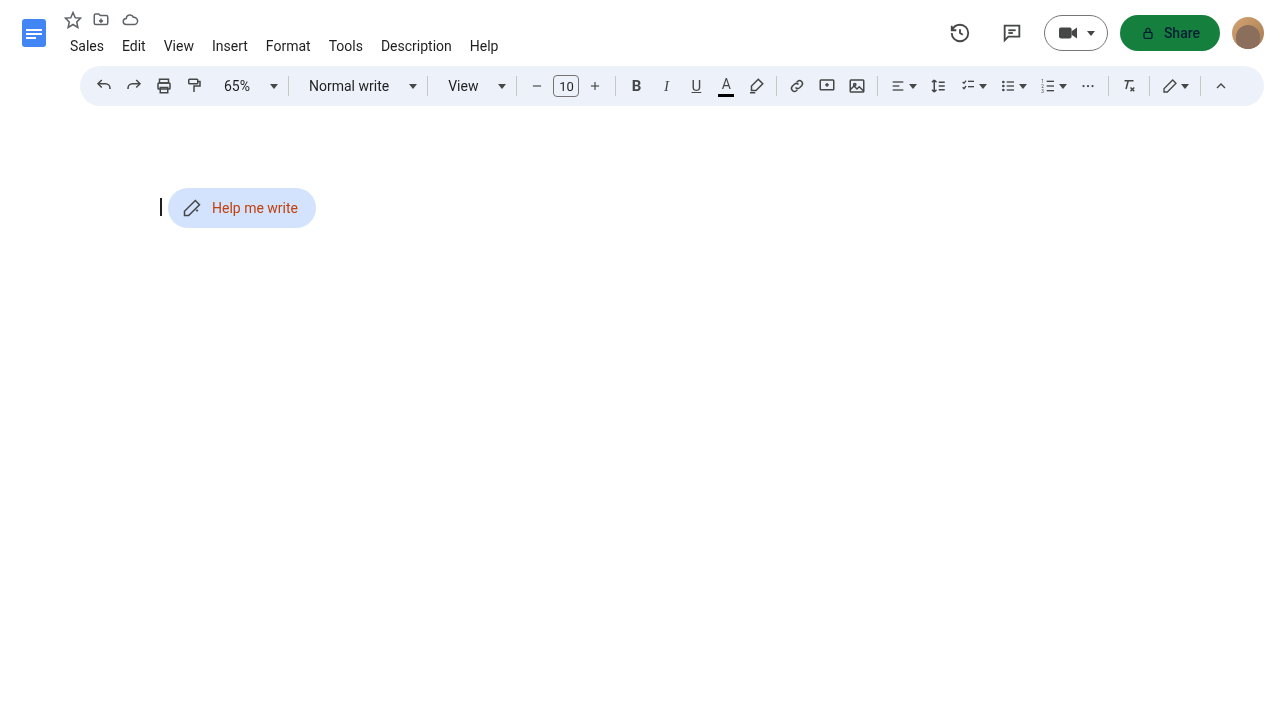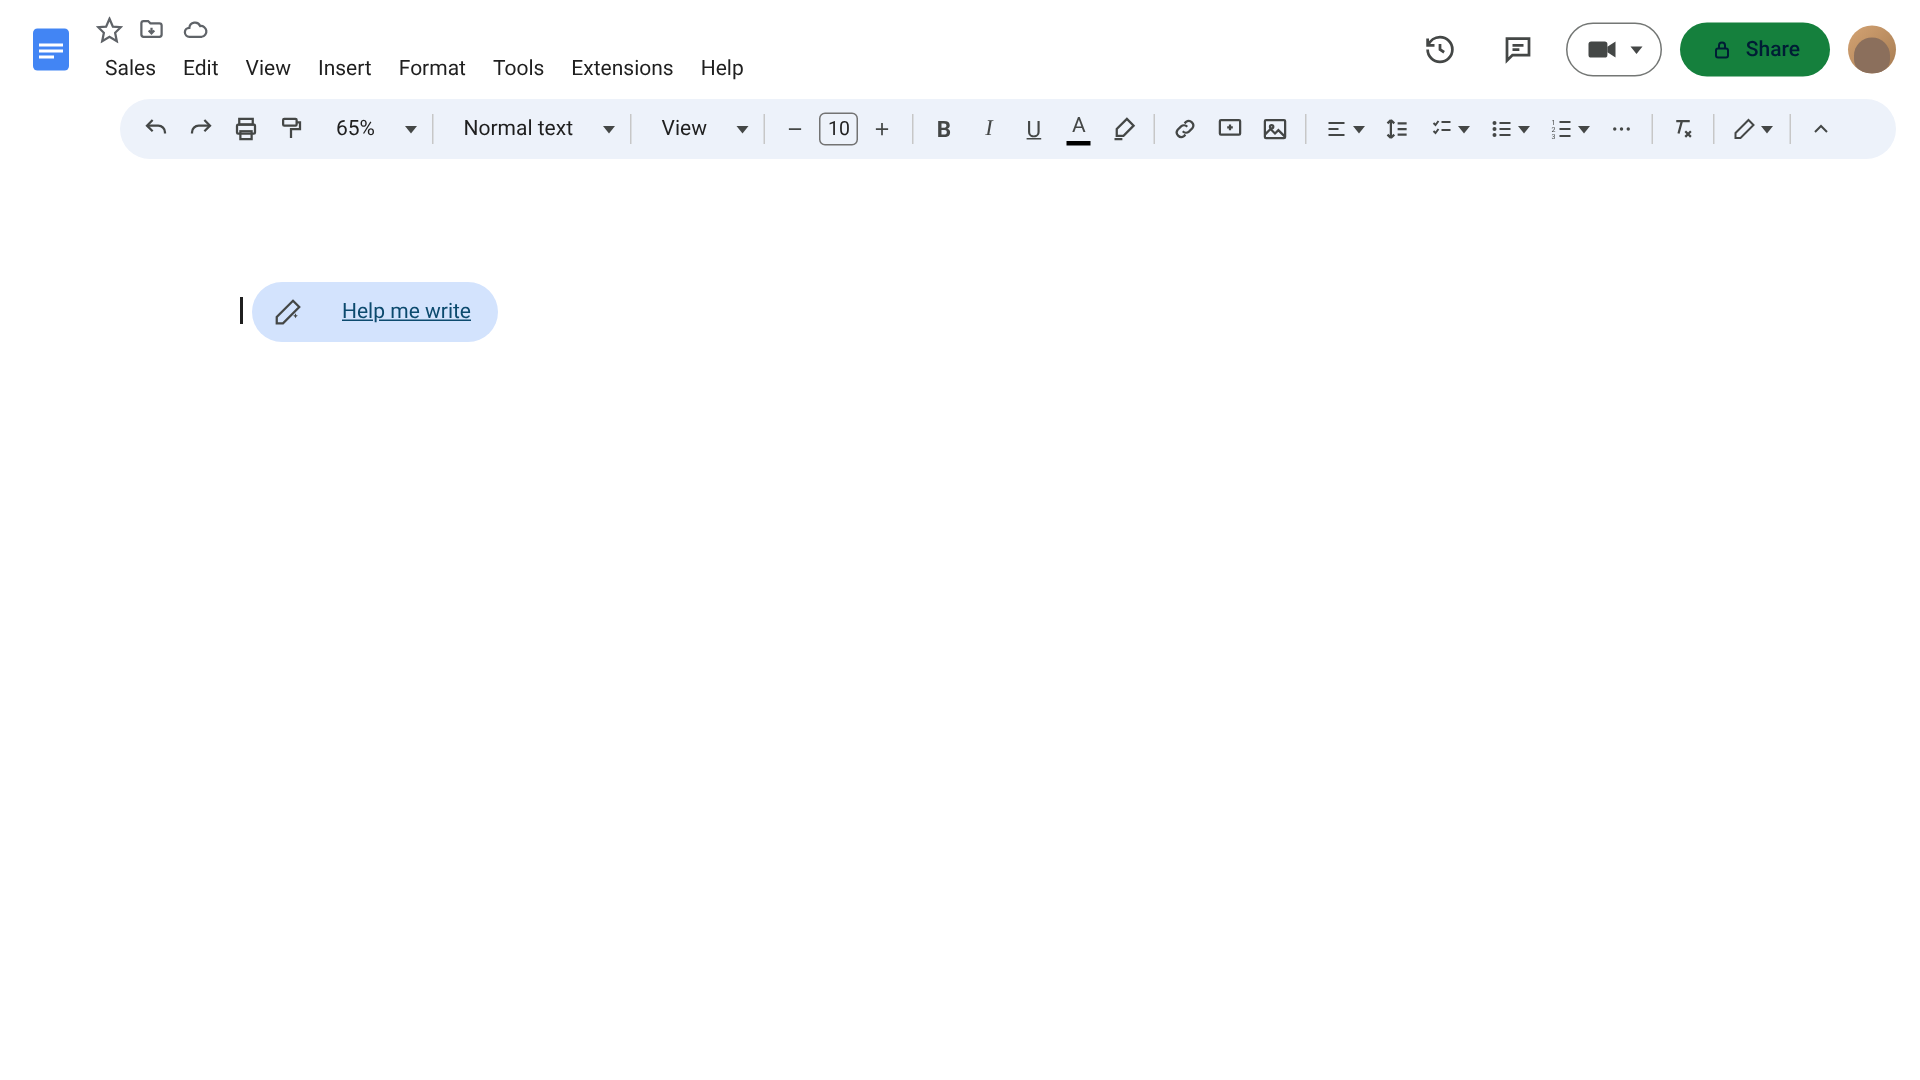--- a/index.html
+++ b/index.html
@@ -204,25 +204,24 @@
     }
     .help-write-chip {
       position: absolute;
       left: 108px;
       top: 62px;
       background: #d3e3fd;
       border-radius: 20px;
       padding: 10px 18px 10px 14px;
       display: flex;
       align-items: center;
-      gap: 26px;
+      gap: 10px;
       font-size: 14px;
-      color: #0c4a6e;
-      cursor: pointer;
-      text-decoration: underline;
+      color: #c2410c;
+      cursor: pointer;
     }
     svg { display: block; }
     .dd-arrow {
       width: 0;
       height: 0;
       border-left: 4px solid transparent;
       border-right: 4px solid transparent;
       border-top: 5px solid #444746;
     }
   </style>
@@ -257,21 +256,21 @@
           </svg>
       </span>
     </div>
     <div class="menu-row">
       <span class="menu-item">Sales</span>
       <span class="menu-item">Edit</span>
       <span class="menu-item">View</span>
       <span class="menu-item">Insert</span>
       <span class="menu-item">Format</span>
       <span class="menu-item">Tools</span>
-      <span class="menu-item">Extensions</span>
+      <span class="menu-item">Description</span>
       <span class="menu-item">Help</span>
     </div>
   </div>
   <div class="header-actions">
     <div class="icon-btn">
       <svg width="22" height="22" viewBox="0 0 24 24" fill="none" stroke="#444746" stroke-width="2">
           <path d="M3 12a9 9 0 109-9 9 9 0 00-8.5 6M3 4v5h5"></path>
           <path d="M12 8v4l3 2"></path>
         </svg>
     </div>
@@ -326,21 +325,21 @@
           <rect x="5" y="3" width="12" height="6" rx="1"></rect>
           <path d="M17 6h3v6h-8v8"></path>
         </svg>
     </div>
     <div class="tb-dropdown">
       <span class="tb-text">65%</span>
       <span class="dd-arrow"></span>
     </div>
     <div class="tb-sep"></div>
     <div class="tb-dropdown" style="min-width:100px">
-      <span class="tb-text">Normal text</span>
+      <span class="tb-text">Normal write</span>
       <span class="dd-arrow"></span>
     </div>
     <div class="tb-sep"></div>
     <div class="tb-dropdown" style="min-width:70px">
       <span class="tb-text">View</span>
       <span class="dd-arrow"></span>
     </div>
     <div class="tb-sep"></div>
     <div class="tb-btn">
       <svg width="14" height="14" viewBox="0 0 24 24" stroke="#444746" stroke-width="2">

